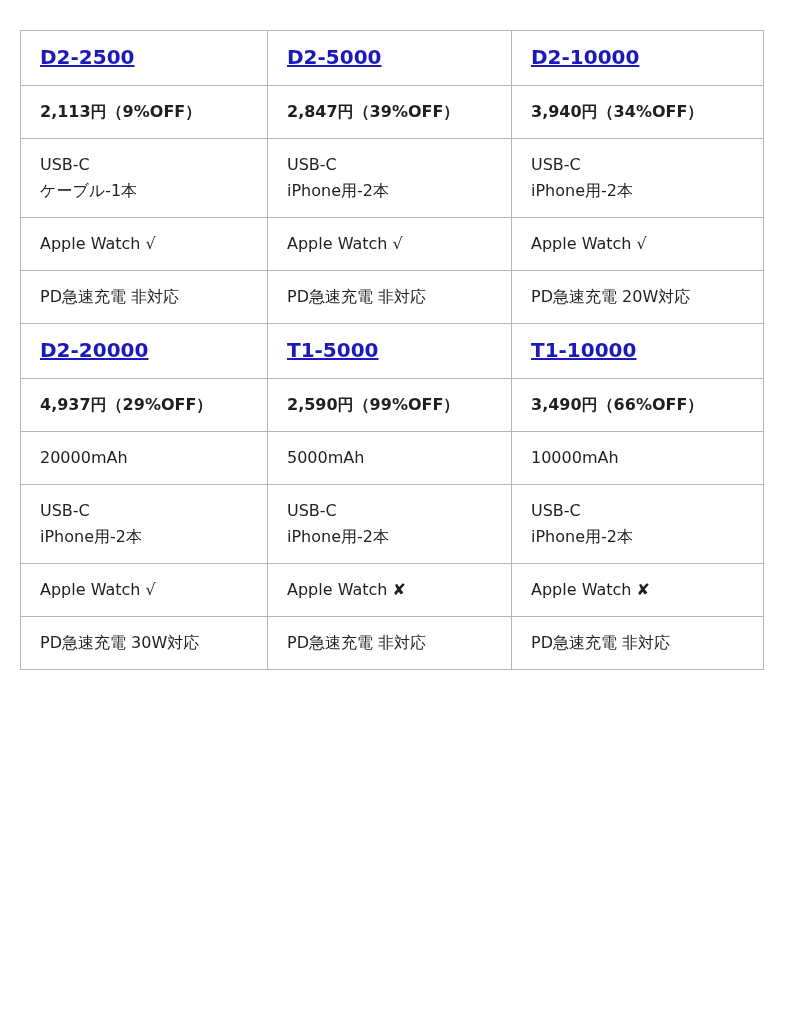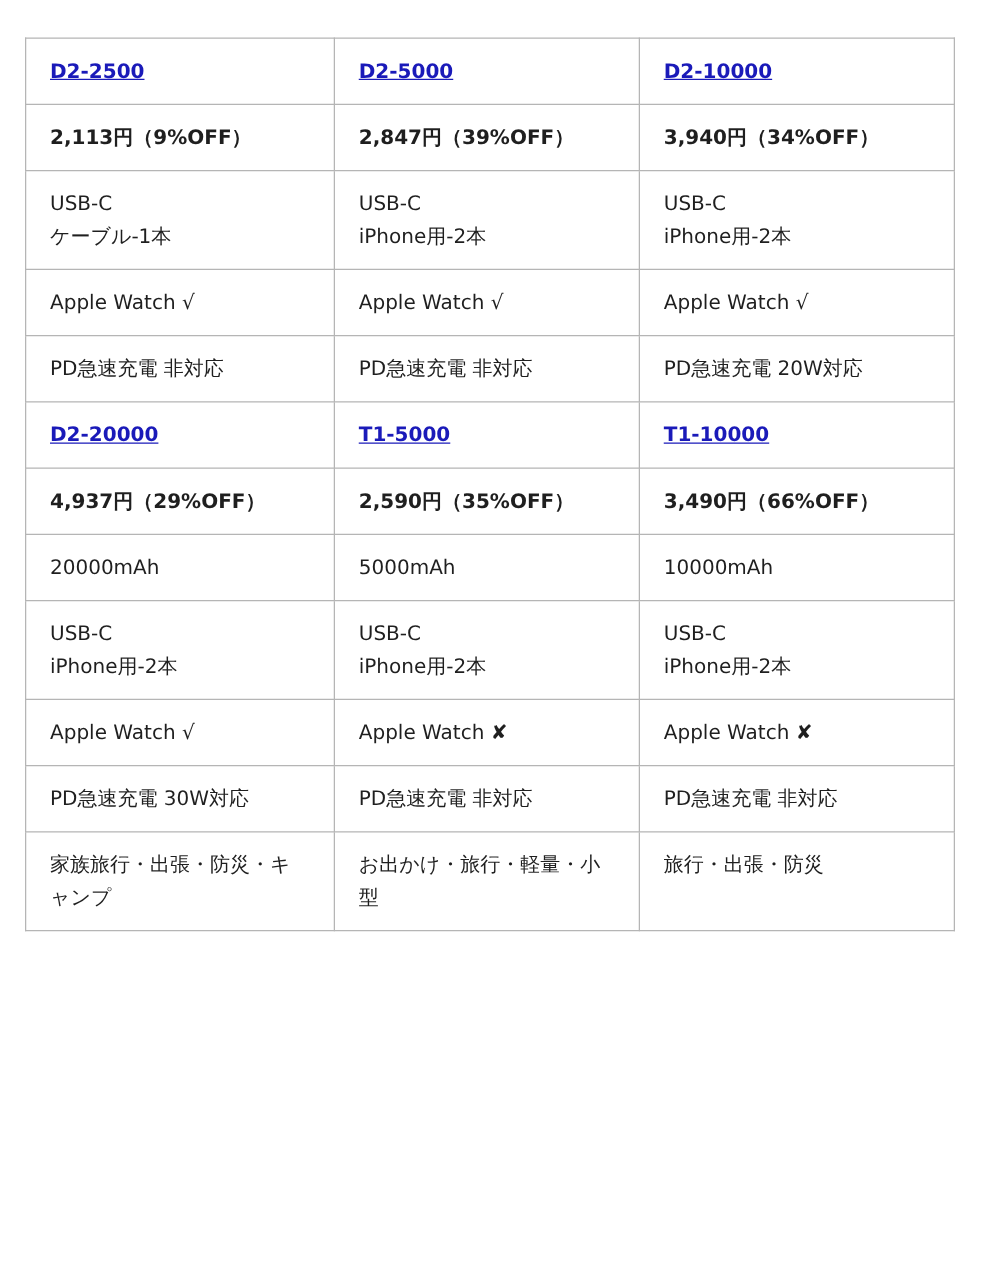--- a/index.html
+++ b/index.html
@@ -32,21 +32,21 @@
     font-size: 16px;
     line-height: 26px;
     vertical-align: top;
     overflow: hidden;
     word-break: break-all;
   }
   a.model-link {
     color: #1a1ab9;
     font-weight: bold;
     text-decoration: underline;
-    font-size: 16px;
+    font-size: 20px;
     cursor: pointer;
   }
   td.price-cell {
     font-weight: bold;
   }
 </style>
 </head>
 <body>
 
 <div class="page">
@@ -94,21 +94,21 @@
         <td>PD急速充電 20W対応</td>
       </tr>
 
       <tr>
         <td><a class="model-link">D2-20000</a></td>
         <td><a class="model-link">T1-5000</a></td>
         <td><a class="model-link">T1-10000</a></td>
       </tr>
       <tr>
         <td class="price-cell">4,937円（29%OFF）</td>
-        <td class="price-cell">2,590円（35%OFF）</td>
+        <td class="price-cell">2,590円（99%OFF）</td>
         <td class="price-cell">3,490円（66%OFF）</td>
       </tr>
       <tr>
         <td>20000mAh</td>
         <td>5000mAh</td>
         <td>10000mAh</td>
       </tr>
       <tr>
         <td>
           <div>USB-C</div>
@@ -126,21 +126,16 @@
       <tr>
         <td>Apple Watch √</td>
         <td>Apple Watch ✘</td>
         <td>Apple Watch ✘</td>
       </tr>
       <tr>
         <td>PD急速充電 30W対応</td>
         <td>PD急速充電 非対応</td>
         <td>PD急速充電 非対応</td>
       </tr>
-      <tr>
-        <td>家族旅行・出張・防災・キャンプ</td>
-        <td>お出かけ・旅行・軽量・小型</td>
-        <td>旅行・出張・防災</td>
-      </tr>
     </tbody>
       </table>
   </div>
 </div>
 
 </body></html>

